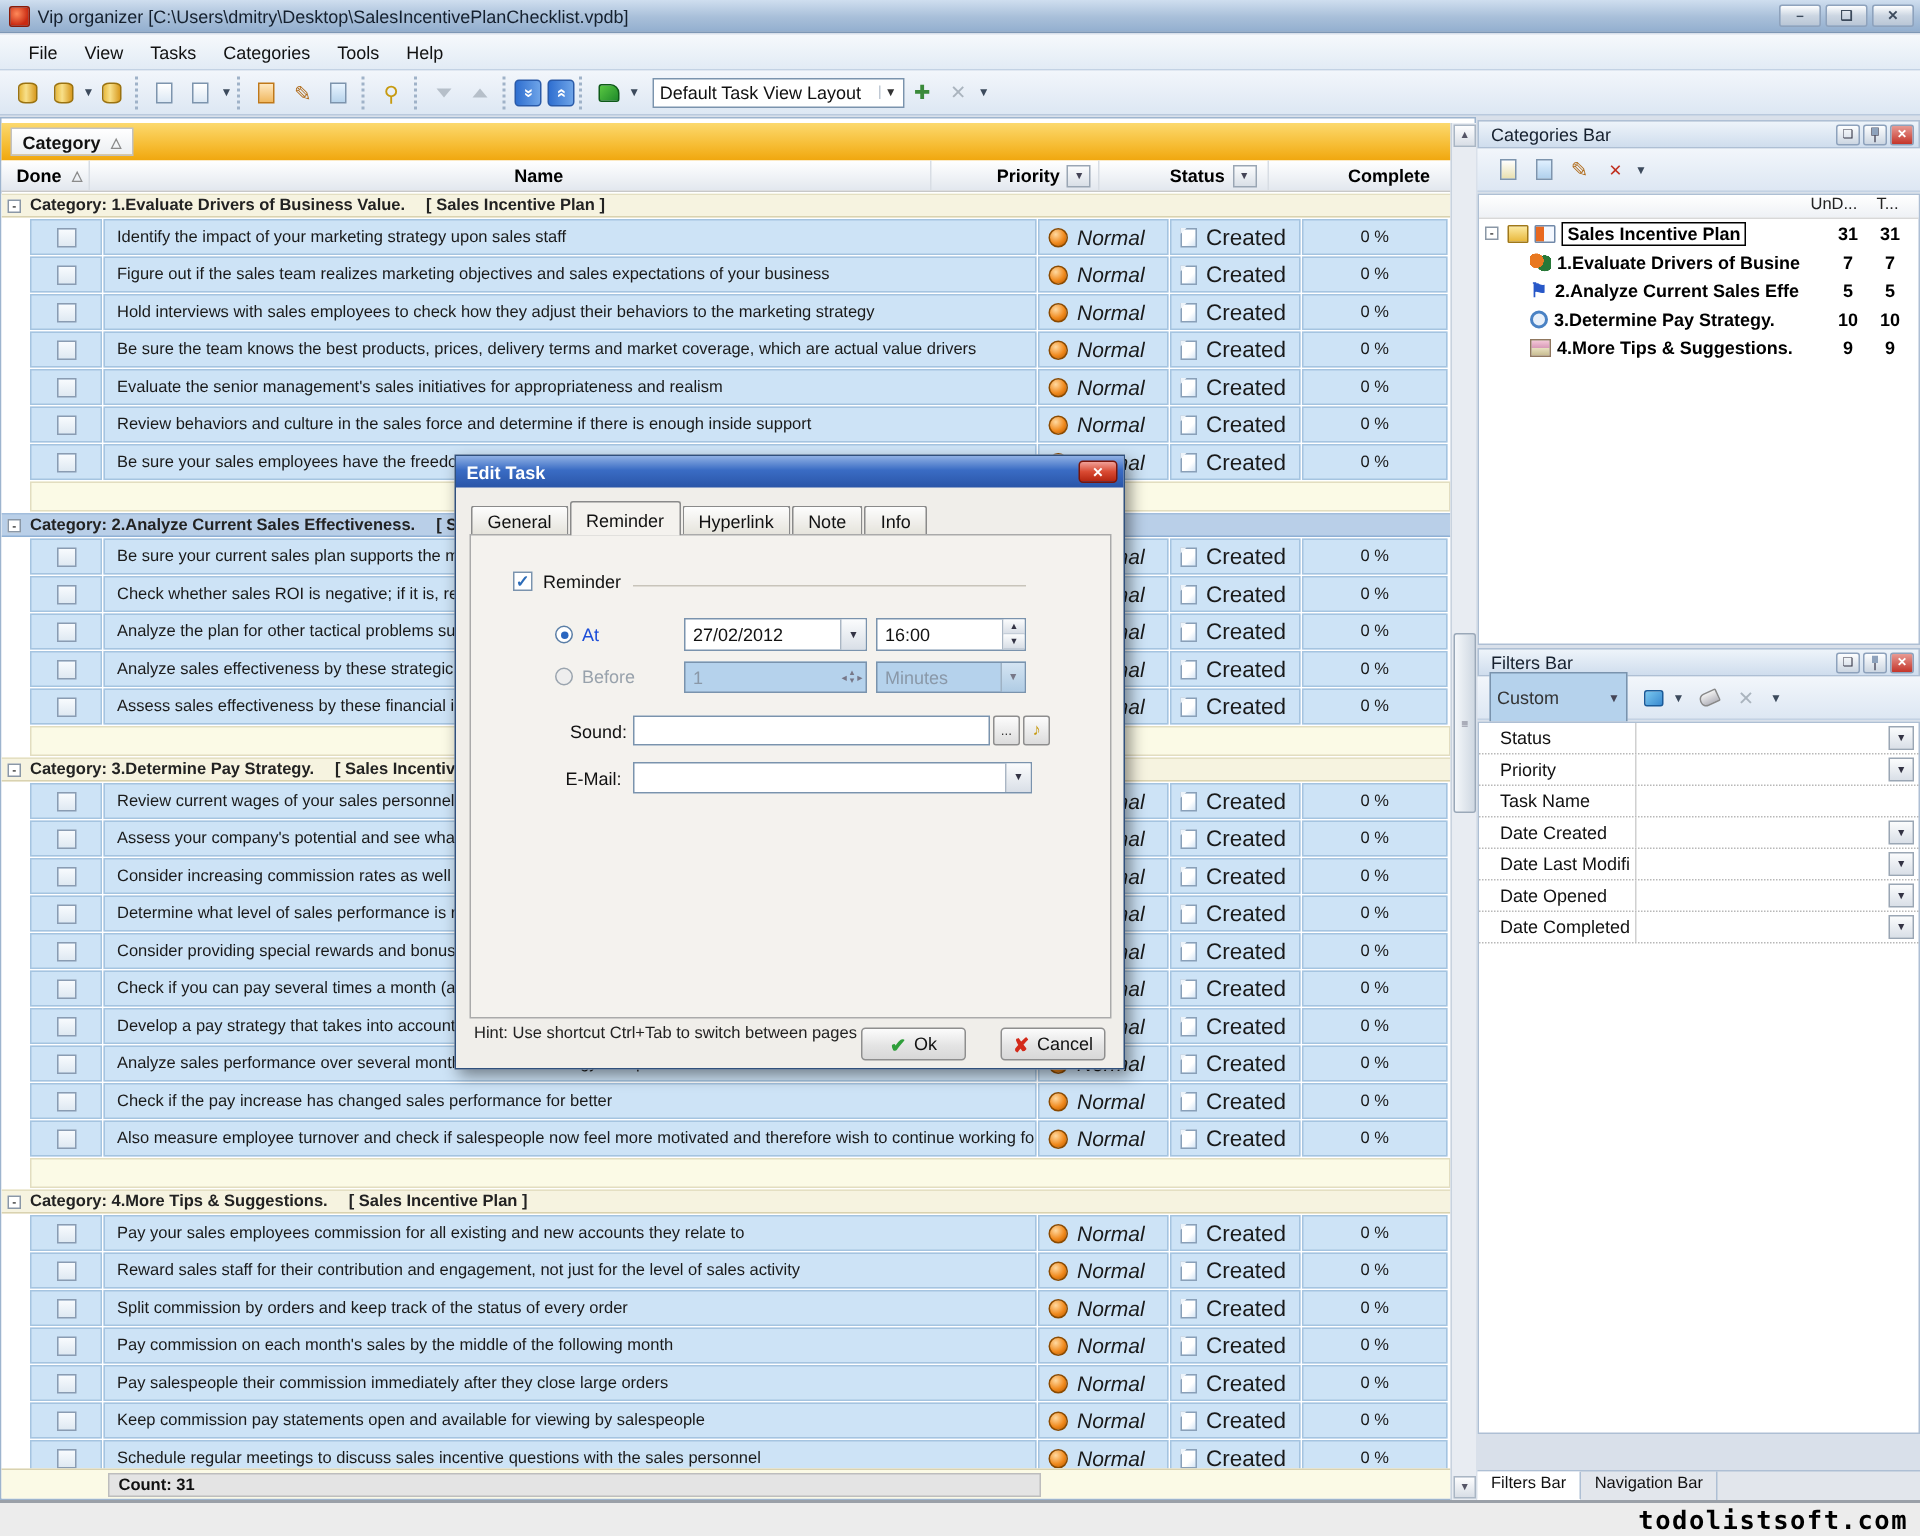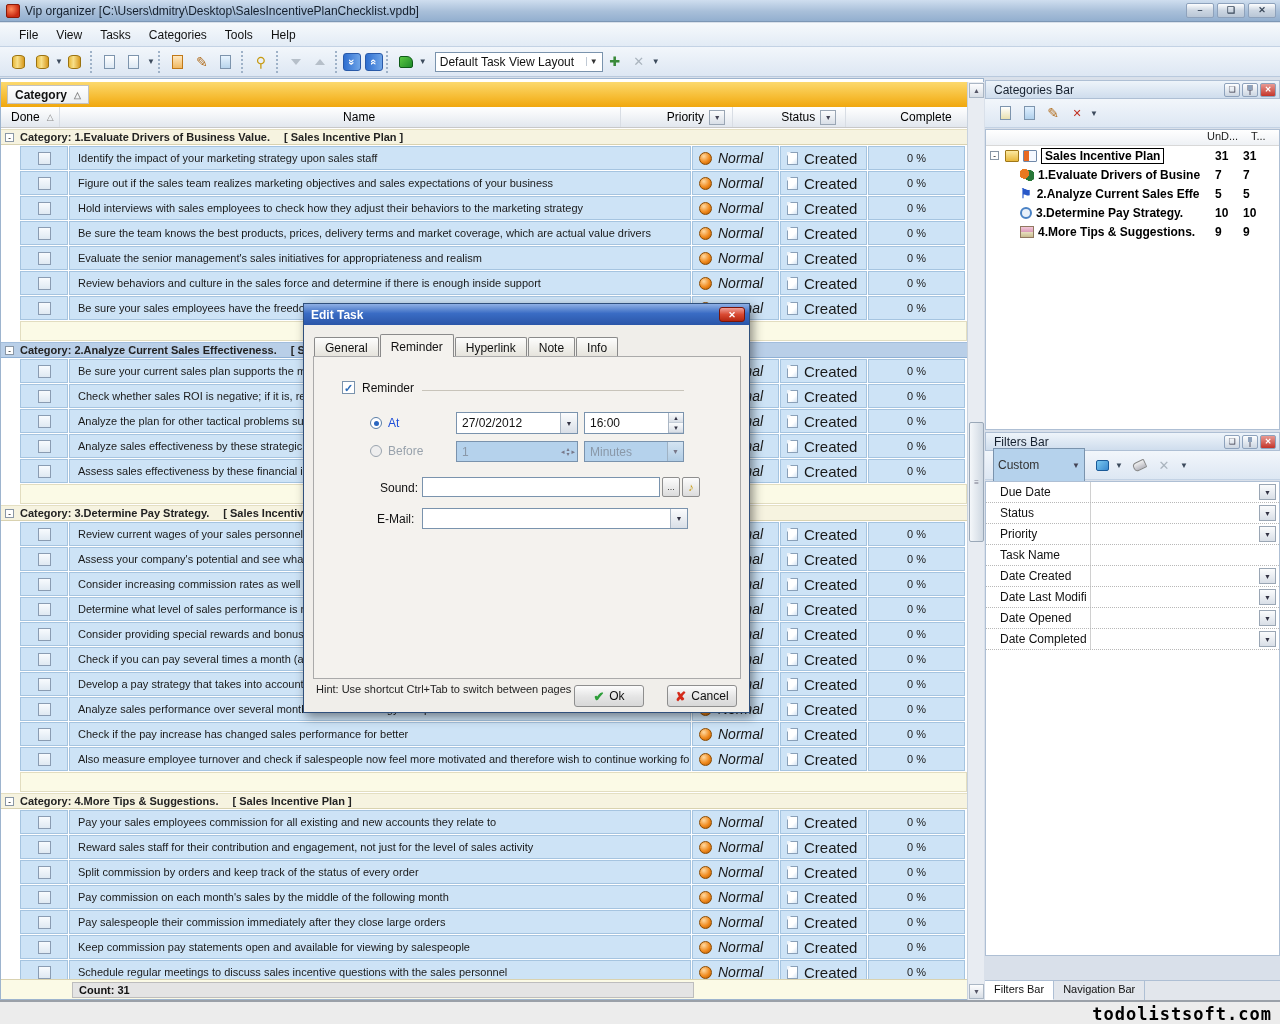--- a/index.html
+++ b/index.html
@@ -46,21 +46,21 @@
   
   #tasklist-bg { position:absolute; left:0; top:78px; width:984px; height:922px; background:#fff; border:1px solid #9db4ce; }
   #groupband { position:absolute; left:1px; top:82px; width:966px; height:25px;
     background:linear-gradient(#fcd96e,#f6bc33 60%,#f0a70e); display:flex; align-items:center; padding-left:6px; }
   #group-chip { background:linear-gradient(#ffffff,#eceff2); border:1px solid #c2c2c2; height:19px;
     display:flex; align-items:center; padding:0 7px; font-size:12px; font-weight:bold; color:#111; }
   .sort-glyph { font-size:9px; color:#8a8a8a; margin-left:7px; }
 
   #colheader { position:absolute; left:1px; top:107px; width:966px; height:21px;
     background:linear-gradient(#ffffff,#eef1f5 60%,#e2e7ee); border-bottom:1px solid #c8c8c8;
-    display:flex; font-size:12px; font-weight:normal; color:#000; align-items:center;gap:39px; }
+    display:flex; font-size:12px; font-weight:bold; color:#000; align-items:center;gap:39px; }
   .hcell { height:100%; display:flex; align-items:center; justify-content:center; border-right:1px solid #d8dde4; position:relative; }
   .h-done { width:68px; justify-content:flex-start; padding-left:10px; }
   .h-name { width:624px; }
   .h-pri  { width:88px; }
   .h-status { width:88px; }
   .h-comp { width:98px; border-right:none; }
   .hfilter { width:16px; height:15px; margin-left:5px; border:1px solid #9aa6b4;
     background:linear-gradient(#fbfcfd,#d9dfe7); font-size:7px; color:#445; display:flex; align-items:center; justify-content:center; }
 
   #task-rows { position:absolute; left:1px; top:129px; width:966px; height:850px; overflow:hidden; background:#fff; }
@@ -110,21 +110,21 @@
   .pane-toolbar { height:29px; background:linear-gradient(#f2f6fb,#dde7f3); border-bottom:1px solid #c3d2e4;
     display:flex; align-items:center; padding-left:8px; }
 
   #cat-pane { position:absolute; left:0; top:2px; width:295px; height:350px; }
   #cat-content { position:absolute; left:0; top:49px; width:295px; height:301px; background:#fff; border:1px solid #aebfd4; }
   #cat-cols { height:16px; border-bottom:1px solid #d8d8d8; background:linear-gradient(#fff,#eef1f5);
     display:flex; font-size:11px; color:#222; }
   #cat-cols .cc1 { margin-left:auto; width:44px; }
   #cat-cols .cc2 { width:28px; }
   .tree-row { height:19px; display:flex; align-items:center; font-size:12px; font-weight:bold; color:#000; position:relative; }
-  .tree-num { position:absolute; width:34px; text-align:left; font-weight:bold; }
+  .tree-num { position:absolute; width:34px; text-align:center; font-weight:bold; }
   .tn1 { right:30px; } .tn2 { right:2px; }
   .tree-icon { width:14px; height:12px; margin-right:4px; display:inline-block; }
   .icon-folder { background:linear-gradient(#fce9a0,#e8b83c); border:1px solid #a07818; border-radius:1px; }
   .icon-book { background:linear-gradient(90deg,#e86820 45%,#f4f8ff 45%); border:1px solid #7088a8; border-radius:1px; }
   .icon-people { background:radial-gradient(circle at 30% 40%, #e87820 40%, transparent 41%), radial-gradient(circle at 70% 55%, #287838 45%, transparent 46%); }
   .icon-flag { color:#2858c8; font-size:13px; line-height:12px; width:auto; margin-right:5px; }
   .icon-clock { width:12px; height:12px; border-radius:50%; border:2px solid #4a82c4; background:#e8f0fa; }
   .icon-tips { background:linear-gradient(#f4c8d8,#d89ab8 50%,#e8e0c0 50%, #c8bc90); border:1px solid #907860; }
   .sel-label { background:#fff; border:1px solid #000; padding:0 3px; }
 
@@ -898,25 +898,20 @@
       <span class="ddarrow">▼</span>
       <span class="tbtn" style="margin-left:6px">
           <span style="width:13px;height:9px;background:linear-gradient(#f0f0f0,#b8b8c0);border:1px solid #888;border-radius:4px 1px 1px 4px;transform:rotate(-25deg)"></span>
         </span>
       <span class="tbtn" style="color:#aab4be;font-size:13px">✕</span>
       <span class="ddarrow" style="margin-left:4px">▼</span>
     </div>
     <div id="filters-content">
       <div id="filter-rows">
           <div class="filter-row">
-            <span class="flabel">Due Date</span>
-            <span class="filter-vline"></span>
-            <span class="fdrop">▼</span>
-          </div>
-          <div class="filter-row">
             <span class="flabel">Status</span>
             <span class="filter-vline"></span>
             <span class="fdrop">▼</span>
           </div>
           <div class="filter-row">
             <span class="flabel">Priority</span>
             <span class="filter-vline"></span>
             <span class="fdrop">▼</span>
           </div>
           <div class="filter-row">

